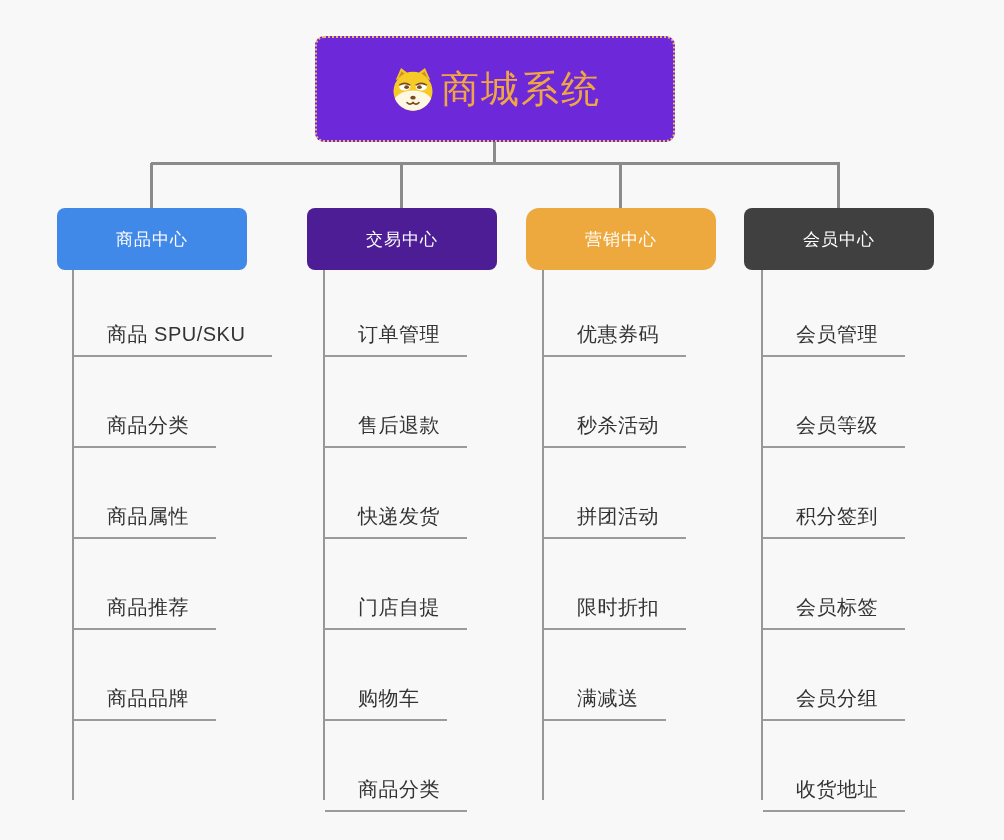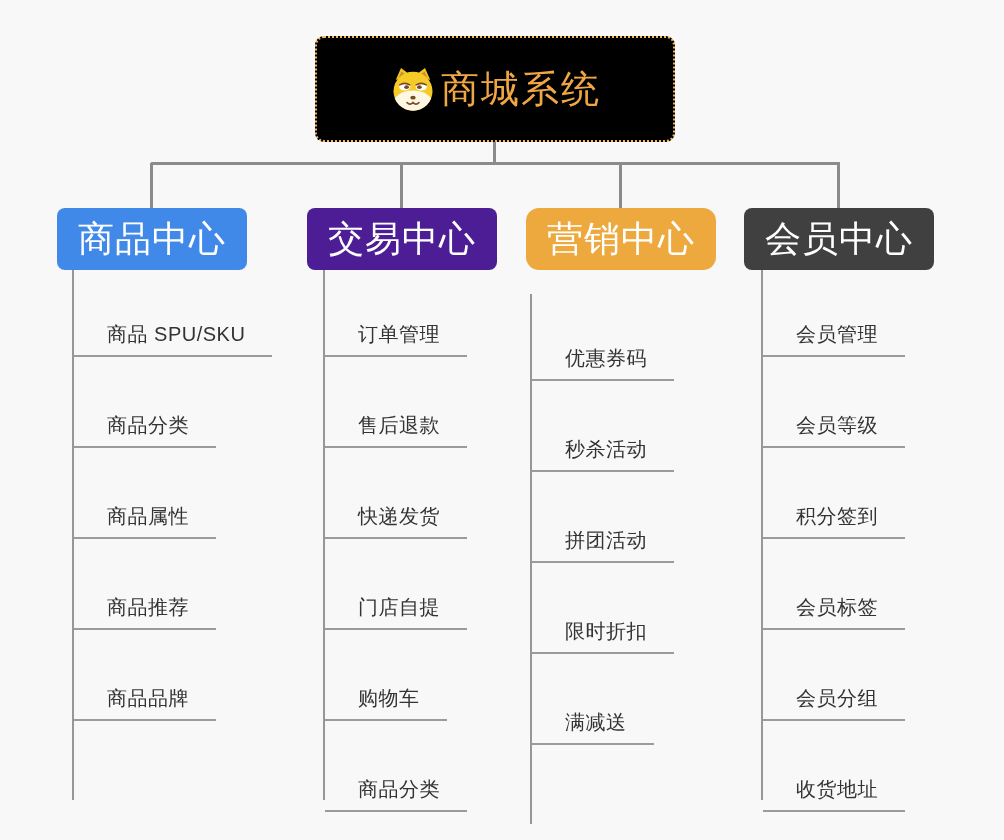--- a/index.html
+++ b/index.html
@@ -18,49 +18,49 @@
   .bus   { left:151px; top:162px; width:689px; height:3px; }
   .drop  { top:163px; width:3px; height:45px; }
   .drop-0 { left:150px; }
   .drop-1 { left:400px; }
   .drop-2 { left:619px; }
   .drop-3 { left:837px; }
 
   
   .root-node {
     position:absolute; left:315px; top:36px; width:360px; height:106px;
-    background:#000000; border:2px dotted #f2b661; border-radius:9px;
+    background:#6d28d9; border:2px dotted #f2b661; border-radius:9px;
     display:flex; align-items:center; justify-content:center; gap:4px;
     cursor:pointer;
   }
   .root-label { font-size:38px; font-weight:500; letter-spacing:2px; }
   .root-icon { width:48px; height:48px; display:inline-block; }
   .root-icon svg { width:48px; height:48px; display:block; }
 
   
   .branch-node {
     position:absolute; top:208px; width:190px; height:62px;
     border-radius:8px; display:flex; align-items:center; justify-content:center;
     cursor:pointer;
   }
-  .branch-node span { color:#ffffff; font-size:36px; letter-spacing:1px; }
+  .branch-node span { color:#ffffff; font-size:17px; letter-spacing:1px; }
   .bn-0 { left:57px; }
   .bn-1 { left:307px; }
   .bn-2 { left:526px;border-radius:13px; }
   .bn-3 { left:744px; }
 
   
   .column {
     position:absolute; top:270px; height:530px;
     border-left:2px solid #979797;
     display:flex; flex-direction:column; align-items:flex-start;
   }
   .col-0 { left:72px; }
   .col-1 { left:323px; }
-  .col-2 { left:530px;margin-top:24px; }
+  .col-2 { left:542px; }
   .col-3 { left:761px; }
 
   .leaf {
     display:block; width:max-content;
     border-bottom:2px solid #9b9b9b;
     padding:0 27px 7px 33px;
     margin-top:54px;
     cursor:pointer;
   }
   .leaf:first-child { margin-top:50px; }

